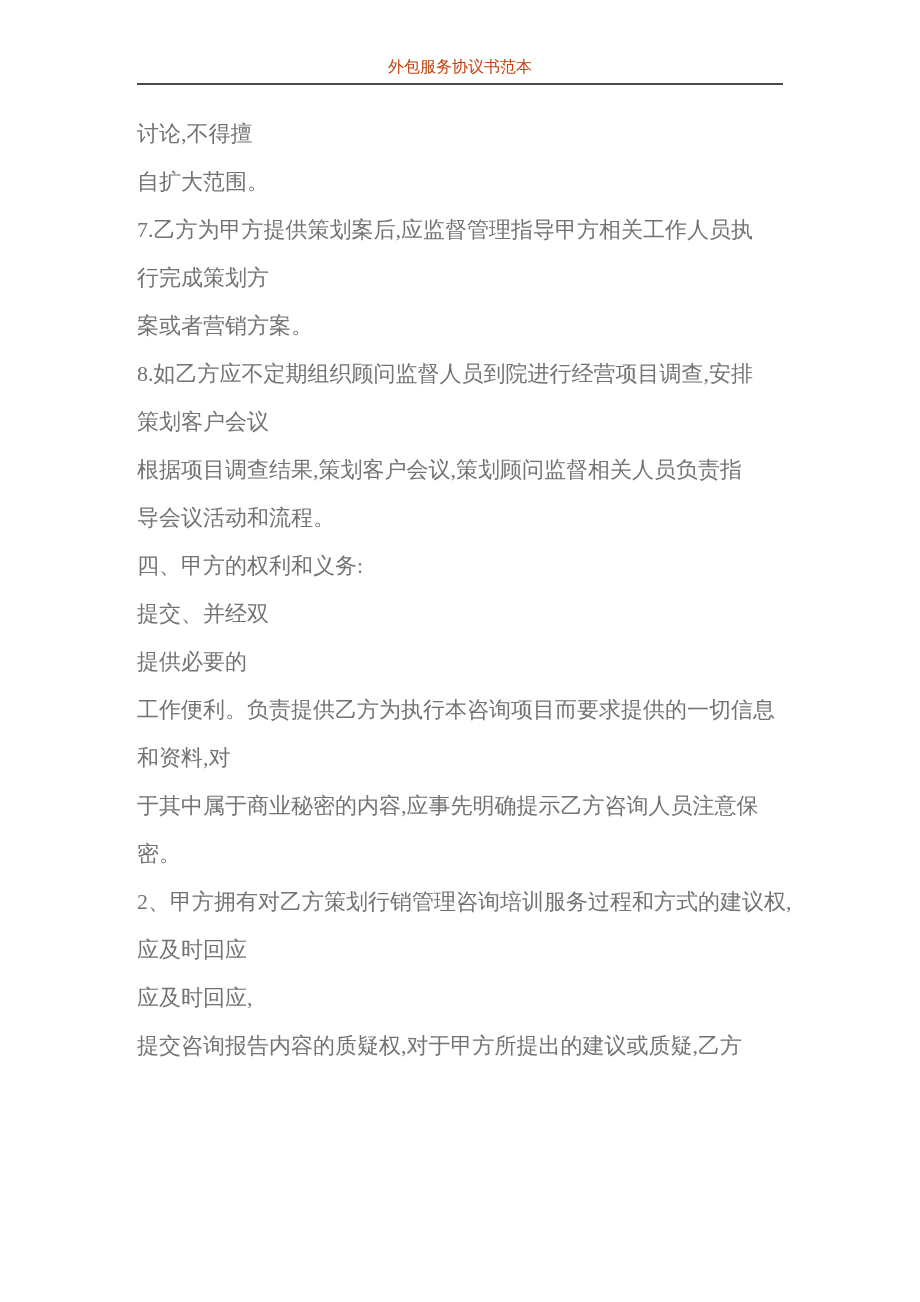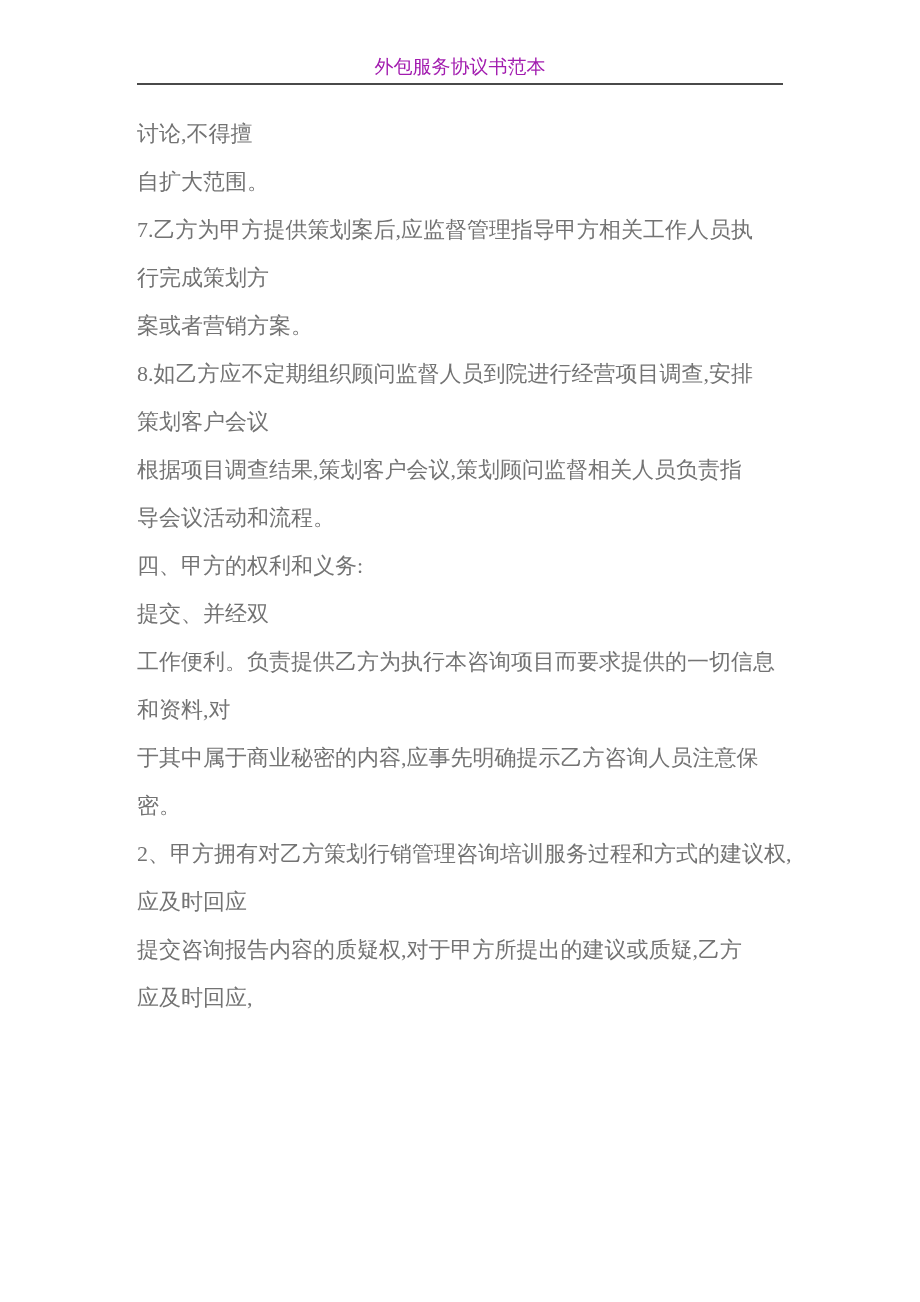--- a/index.html
+++ b/index.html
@@ -17,23 +17,23 @@
   }
   .doc-header {
     width: 646px;
     margin: 0 auto;
     padding-top: 57px;
     padding-bottom: 6px;
     border-bottom: 2px solid #4a4a4a;
     text-align: center;
   }
   .doc-title {
-    font-size: 19px;
+    font-size: 16px;
     line-height: 20px;
-    color: #a21caf;
+    color: #c2410c;
     font-weight: normal;
   }
   .doc-body {
     width: 700px;
     margin: 25px 0 0 137px;
   }
   .doc-body p {
     margin: 0;
     padding: 0;
     font-size: 22px;
@@ -56,23 +56,24 @@
     <p>自扩大范围。</p>
     <p>7.乙方为甲方提供策划案后,应监督管理指导甲方相关工作人员执</p>
     <p>行完成策划方</p>
     <p>案或者营销方案。</p>
     <p>8.如乙方应不定期组织顾问监督人员到院进行经营项目调查,安排</p>
     <p>策划客户会议</p>
     <p>根据项目调查结果,策划客户会议,策划顾问监督相关人员负责指</p>
     <p>导会议活动和流程。</p>
     <p>四、甲方的权利和义务:</p>
     <p>提交、并经双</p>
+    <p>提供必要的</p>
     <p>工作便利。负责提供乙方为执行本咨询项目而要求提供的一切信息</p>
     <p>和资料,对</p>
     <p>于其中属于商业秘密的内容,应事先明确提示乙方咨询人员注意保</p>
     <p>密。</p>
     <p>2、甲方拥有对乙方策划行销管理咨询培训服务过程和方式的建议权,</p>
     <p>应及时回应</p>
+    <p>应及时回应,</p>
     <p>提交咨询报告内容的质疑权,对于甲方所提出的建议或质疑,乙方</p>
-    <p>应及时回应,</p>
   </div>
 
 </div>
 
 </body></html>

